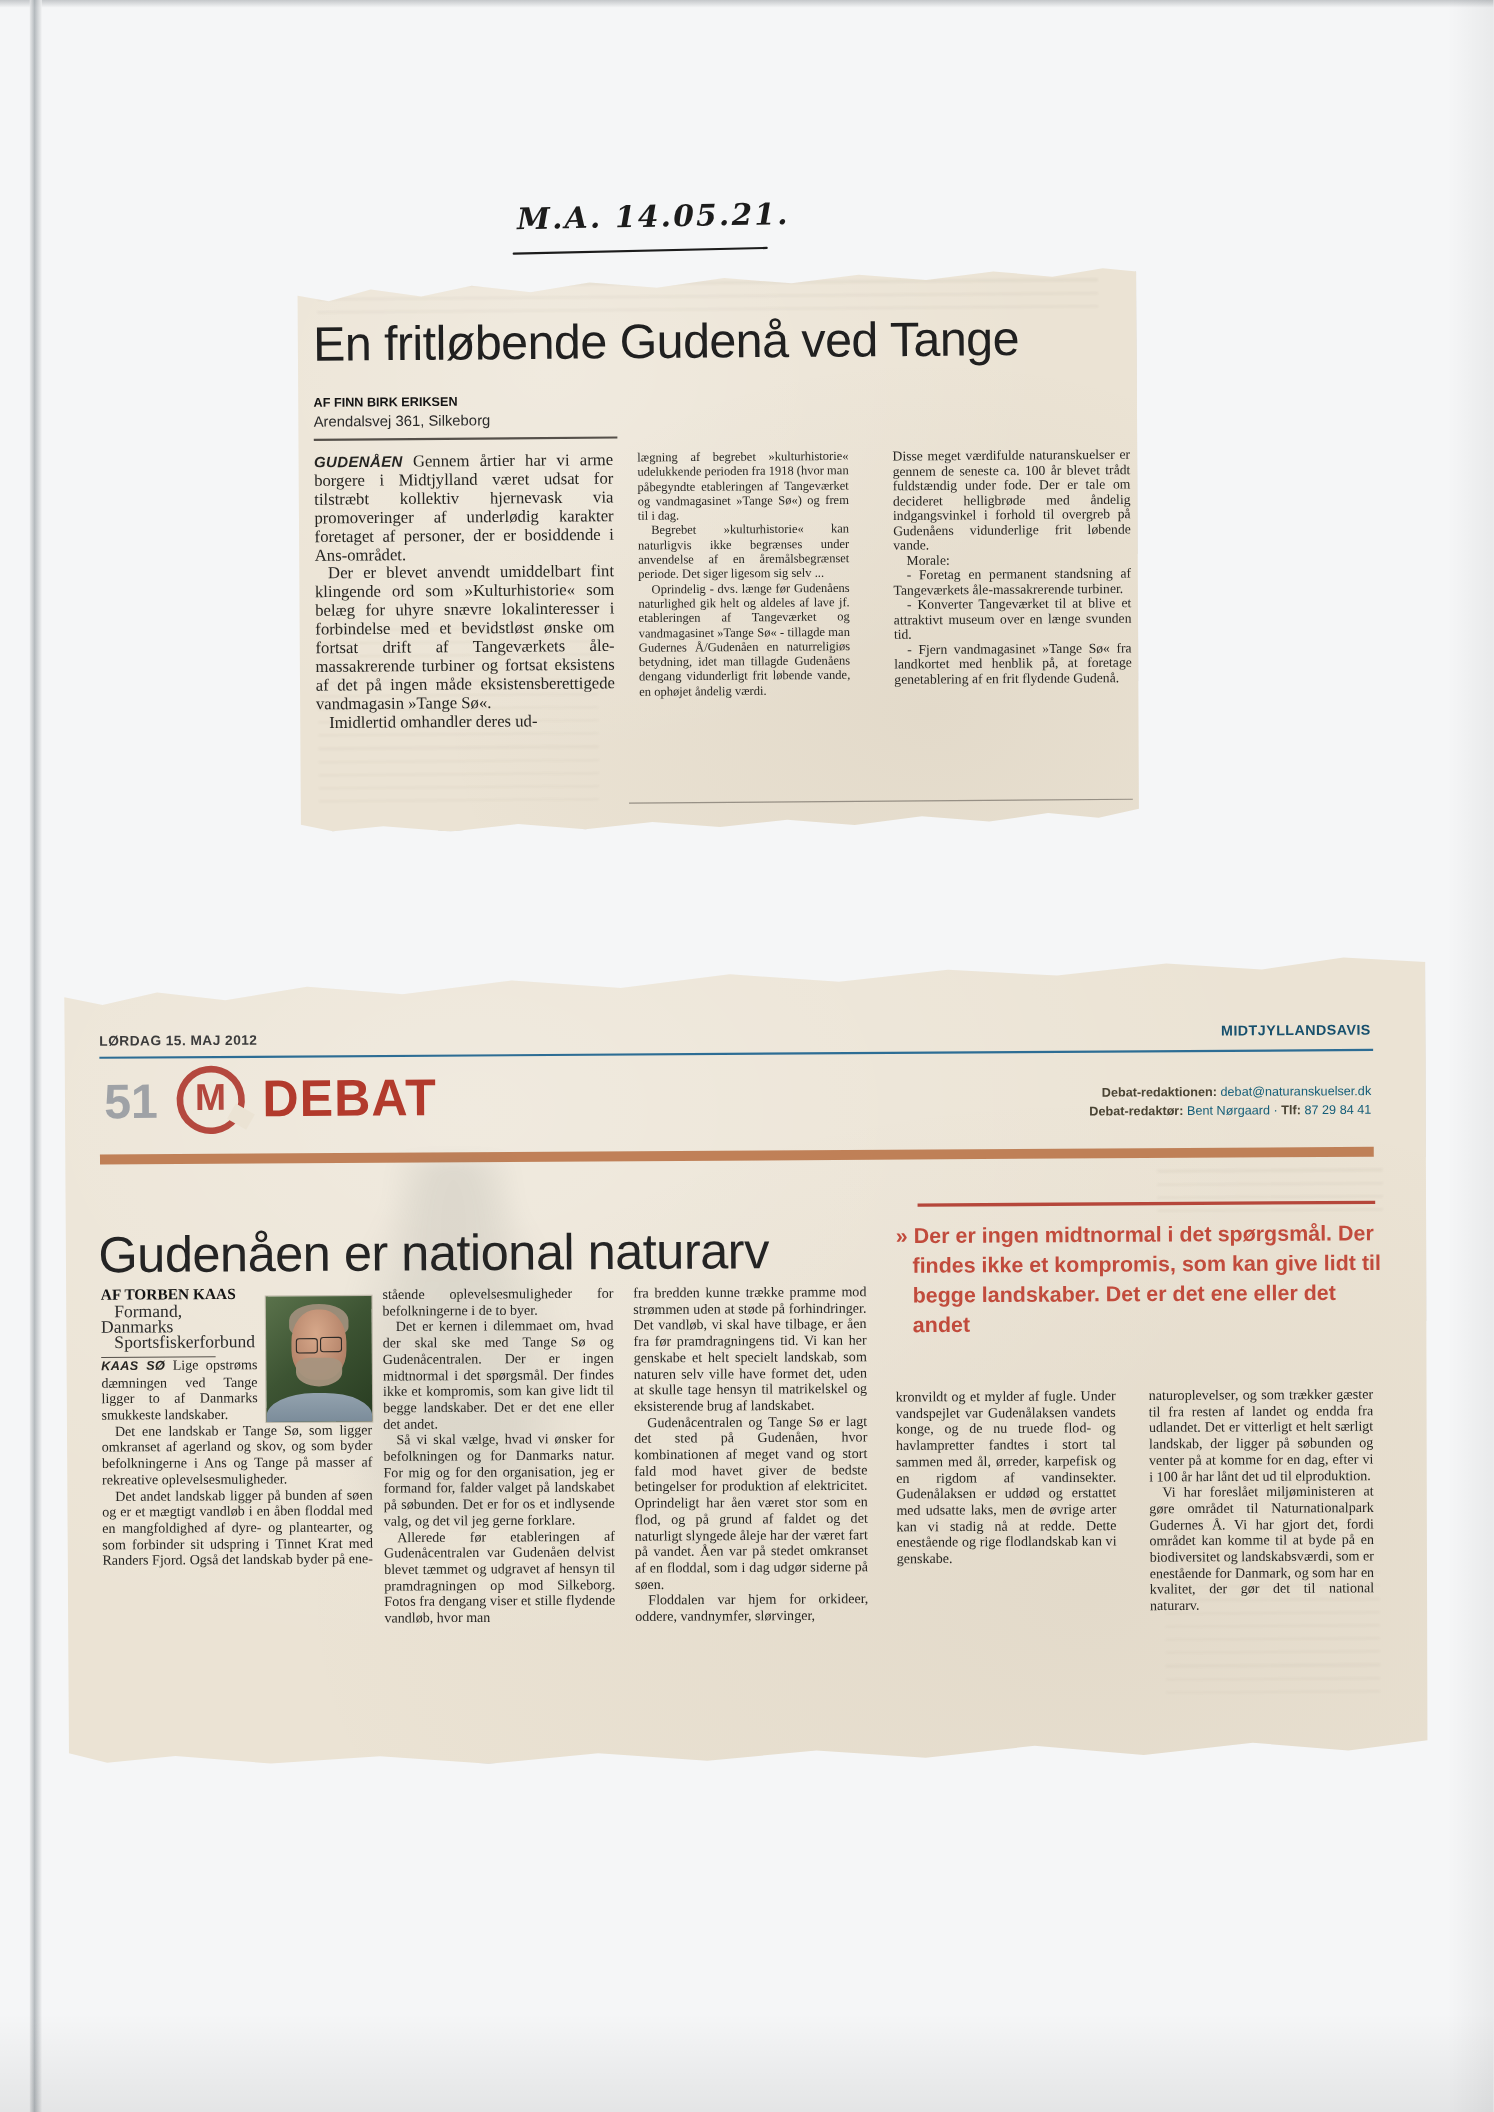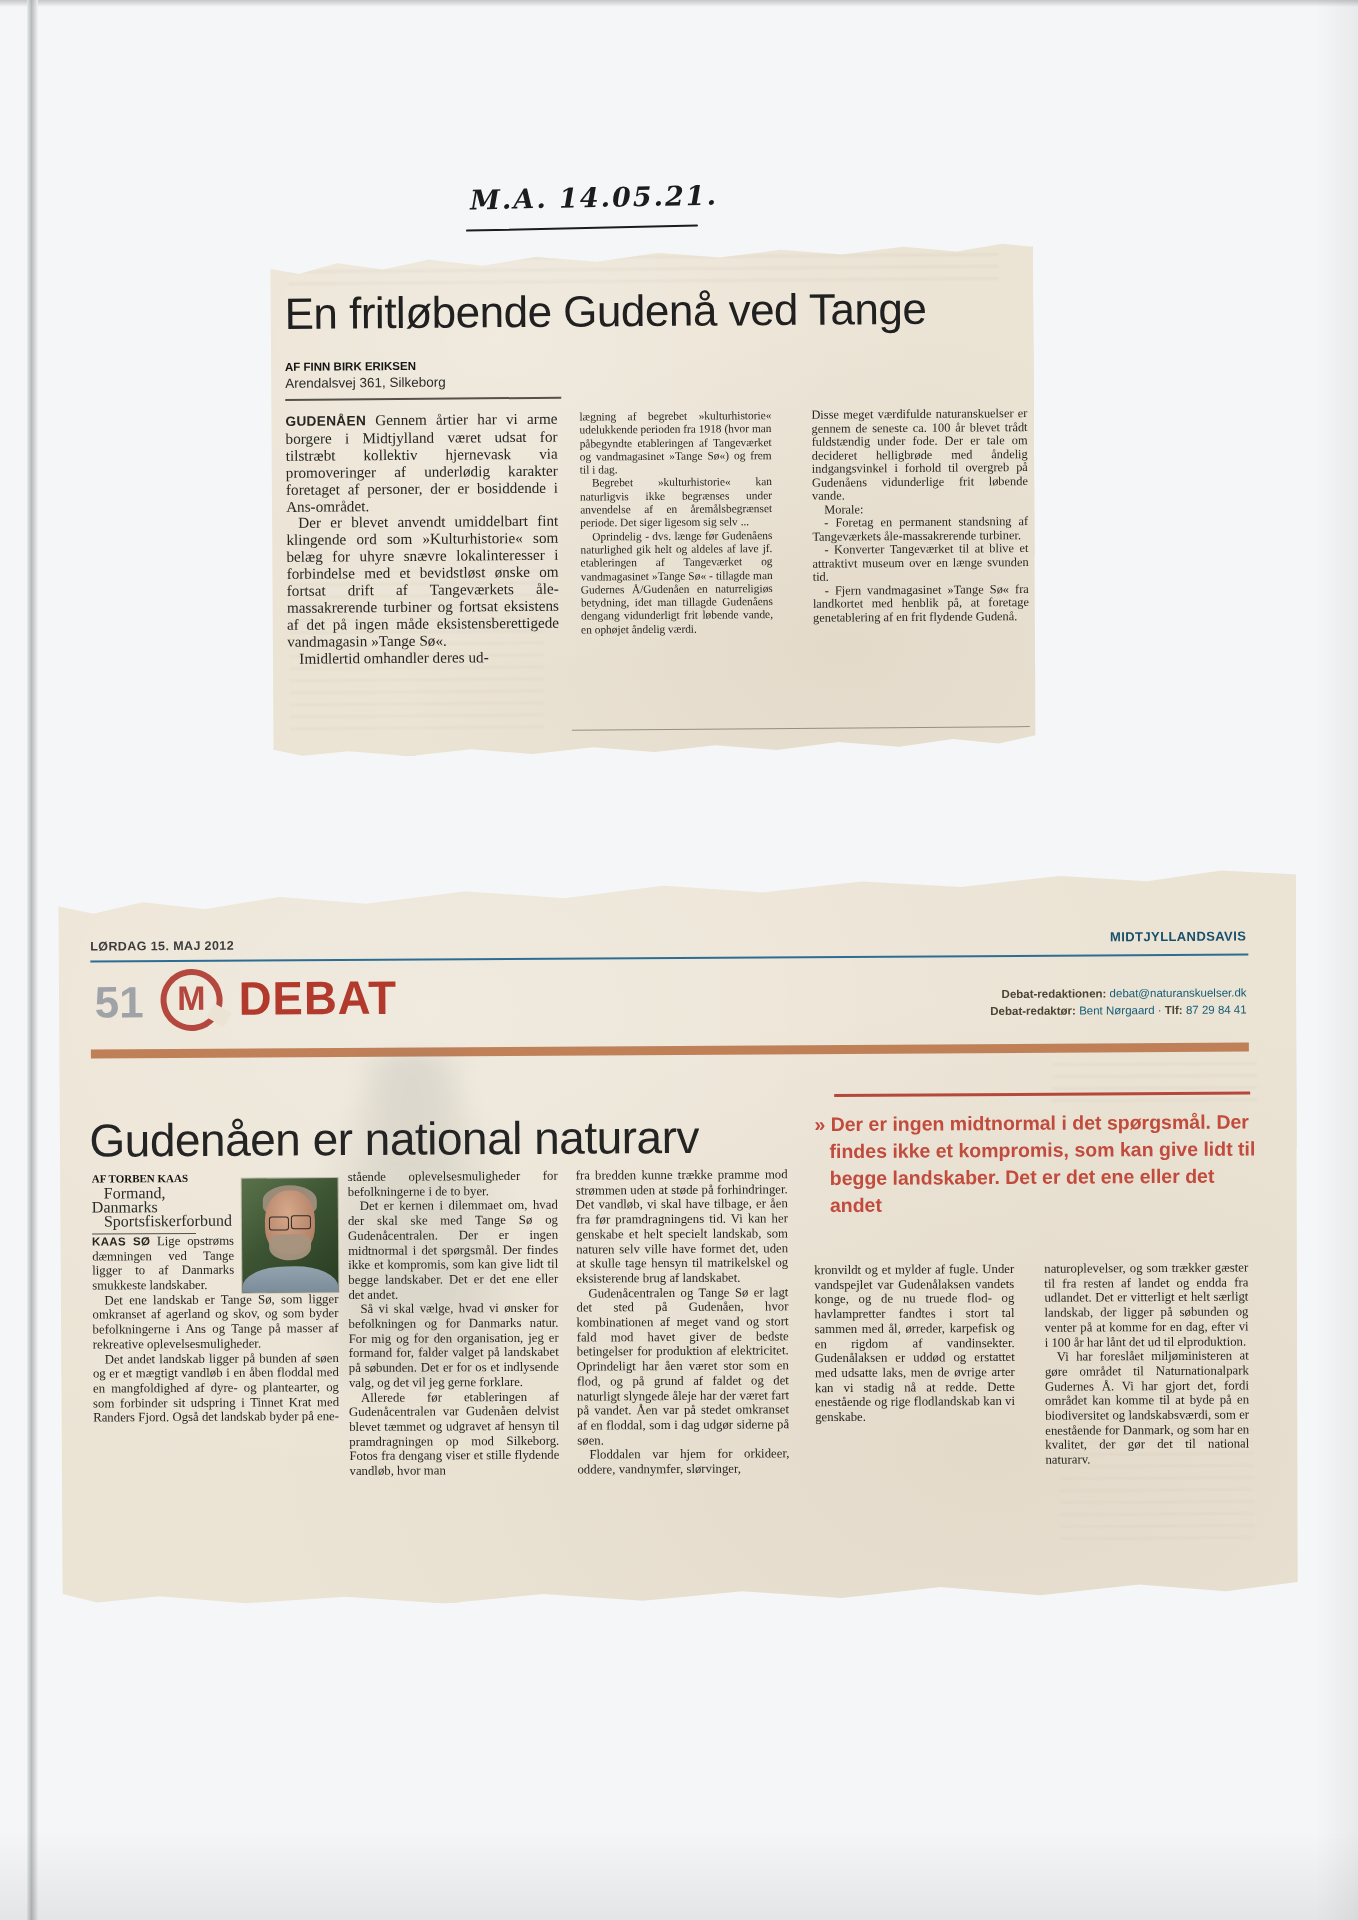--- a/index.html
+++ b/index.html
@@ -24,21 +24,21 @@
   .clipping{position:absolute;background:
       radial-gradient(ellipse at 30% 20%,rgba(255,255,255,.25),rgba(255,255,255,0) 60%),
       radial-gradient(ellipse at 75% 80%,rgba(120,100,70,.07),rgba(0,0,0,0) 55%),
       #ebe3d4;
     box-shadow:0 2px 6px rgba(0,0,0,.16);overflow:hidden;}
   .bleed{position:absolute;opacity:.10;filter:blur(1px);
     background:repeating-linear-gradient(0deg,rgba(100,90,70,.55) 0 2px,rgba(0,0,0,0) 2px 12px);}
   .serifcol{font-family:"Liberation Serif",serif;color:#262522;text-align:justify;position:absolute;}
   .serifcol p{margin:0;}
   .serifcol p + p{text-indent:12px;}
-  .lead{font-family:"Liberation Sans",sans-serif;font-weight:700;font-size:.9em;letter-spacing:.3px;}
+  .lead{font-family:"Liberation Sans",sans-serif;font-weight:700;font-size:.9em;letter-spacing:.3px;font-style:italic;}
   
   #clip1{left:270px;top:232px;width:765px;height:522px;transform:rotate(-0.45deg);
     clip-path:polygon(0.3% 6.5%,4% 7.5%,9% 5.5%,15% 6.8%,21% 5%,28% 6.2%,35% 4.6%,43% 5.6%,51% 4%,
       59% 5%,67% 3.6%,75% 4.6%,83% 3.2%,90% 4.2%,96% 2.8%,100% 3.4%,99.8% 97%,95% 98.5%,89% 97.6%,
       82% 99%,74% 98%,66% 99.4%,58% 98.4%,50% 99.6%,42% 98.6%,34% 99.8%,26% 98.8%,18% 100%,10% 99%,
       4% 99.8%,0.2% 98.6%);}
   .c1-headline{position:absolute;left:16px;top:54px;width:700px;font-size:44px;font-weight:400;
     color:#202020;letter-spacing:-0.5px;}
   .c1-author{position:absolute;left:16px;top:126px;font-size:11.5px;font-weight:700;color:#141414;}
   .c1-address{position:absolute;left:16px;top:141px;font-size:13.5px;color:#2b2b2b;}
@@ -69,21 +69,21 @@
   .m-contacts b{color:#4a4434;}
   .m-orangebar{position:absolute;left:34px;right:48px;top:184px;height:9px;background:#bd7a50;opacity:.95;}
   .ghost-figure{position:absolute;left:245px;top:190px;width:220px;height:330px;opacity:.13;filter:blur(7px);
     background:radial-gradient(ellipse at 50% 18%,#6a6f6a 0 14%,rgba(0,0,0,0) 40%),
                radial-gradient(ellipse at 50% 65%,#7a7f7a 0 35%,rgba(0,0,0,0) 70%);}
   .c2-headline{position:absolute;left:32px;top:248px;width:720px;font-size:46px;font-weight:400;
     color:#242424;letter-spacing:-0.5px;}
   .quote-rule{position:absolute;left:777px;top:233px;width:416px;height:2.5px;background:#b5473b;}
   .pull-quote{position:absolute;left:757px;top:250px;width:438px;font-size:19.5px;line-height:27px;
     font-weight:700;color:#c14b3c;text-indent:-15px;padding-left:15px;}
-  .c2-author{font-size:11px;font-weight:700;color:#141414;margin:0;}
+  .c2-author{font-size:14px;font-weight:700;color:#141414;margin:0;}
   .c2-role{font-size:16px;color:#2b2b2b;margin:0;line-height:14px;}
   .c2-bylinerule{width:104px;height:1.2px;background:#55504a;margin-top:5px;}
   #c2col1{left:34px;top:306px;width:246px;font-size:12.8px;line-height:14.7px;}
   #c2col2{left:290px;top:306px;width:210px;font-size:12.8px;line-height:14.7px;}
   #c2col3{left:518px;top:306px;width:212px;font-size:12.8px;line-height:14.7px;}
   #c2col4{left:756px;top:402px;width:200px;font-size:12.8px;line-height:14.7px;}
   #c2col5{left:986px;top:402px;width:204px;font-size:12.8px;line-height:14.7px;}
   .byline-block{width:142px;}
   .lead-para{width:142px;margin-top:10px;}
   

